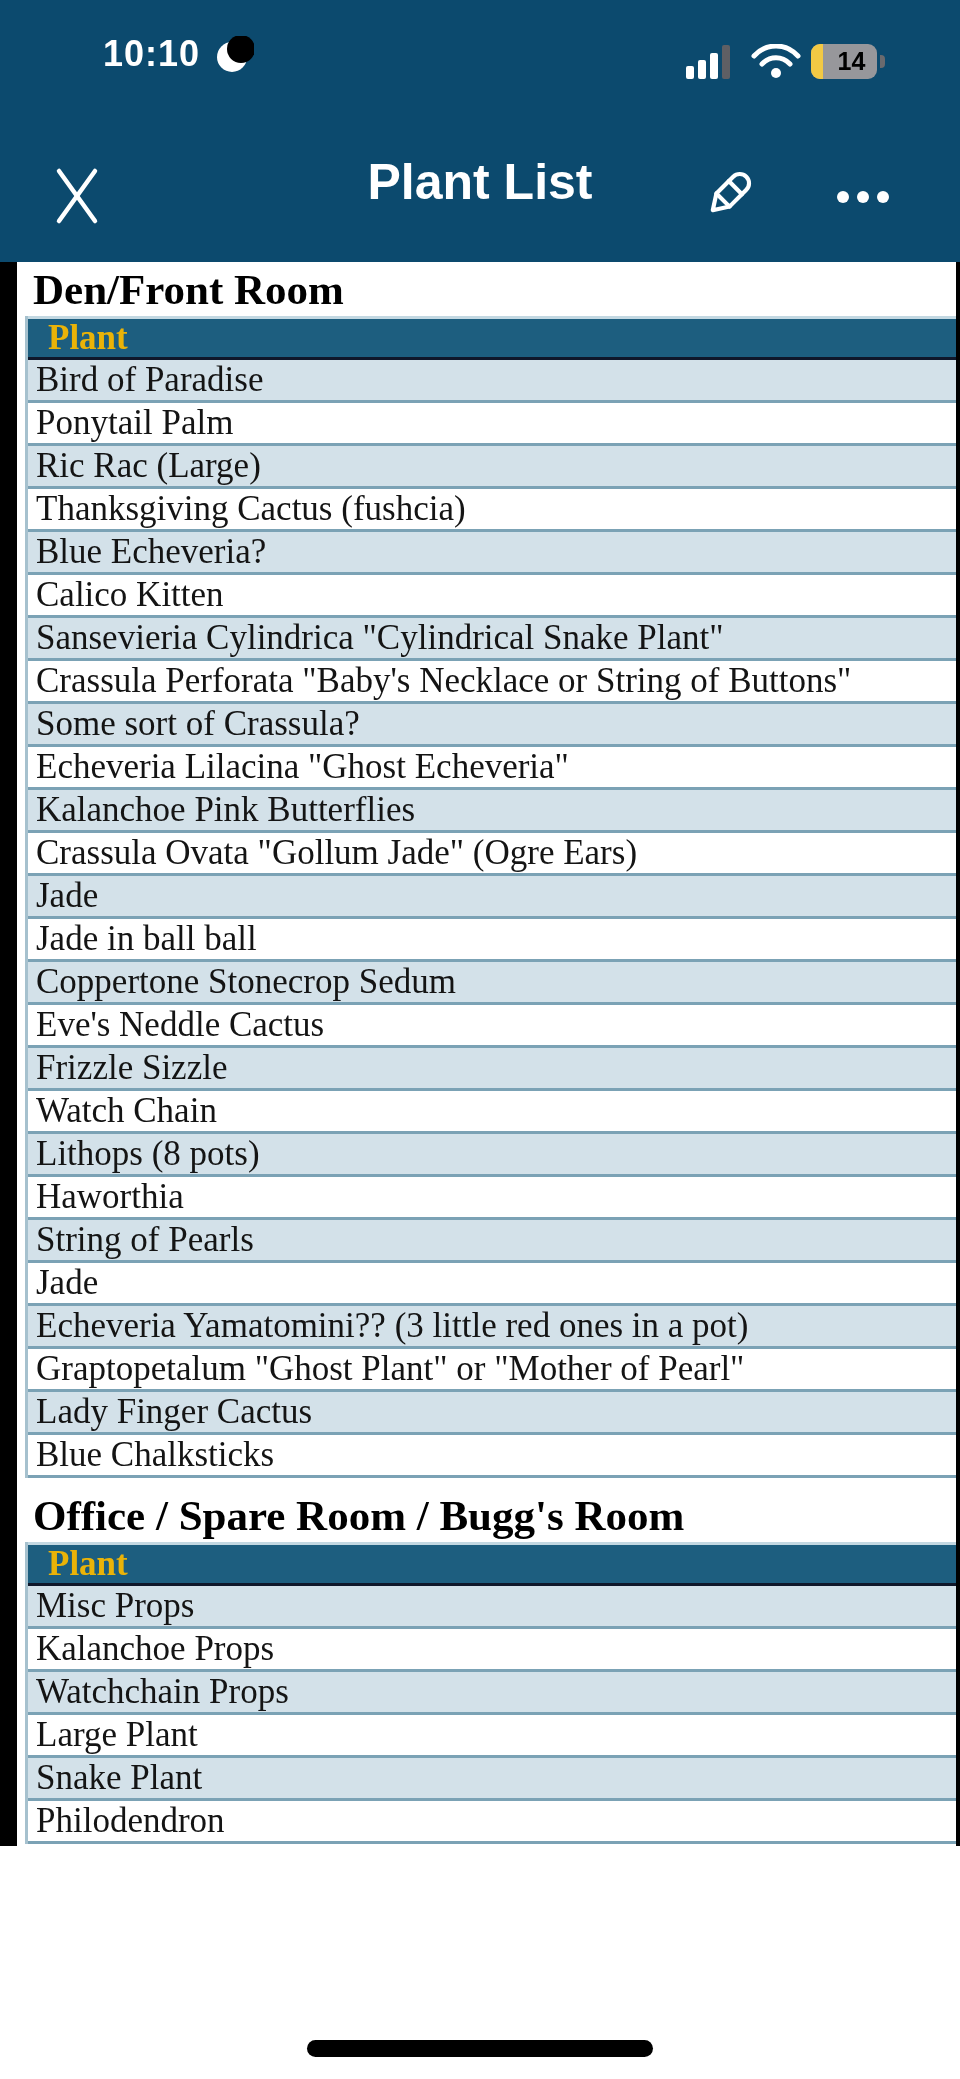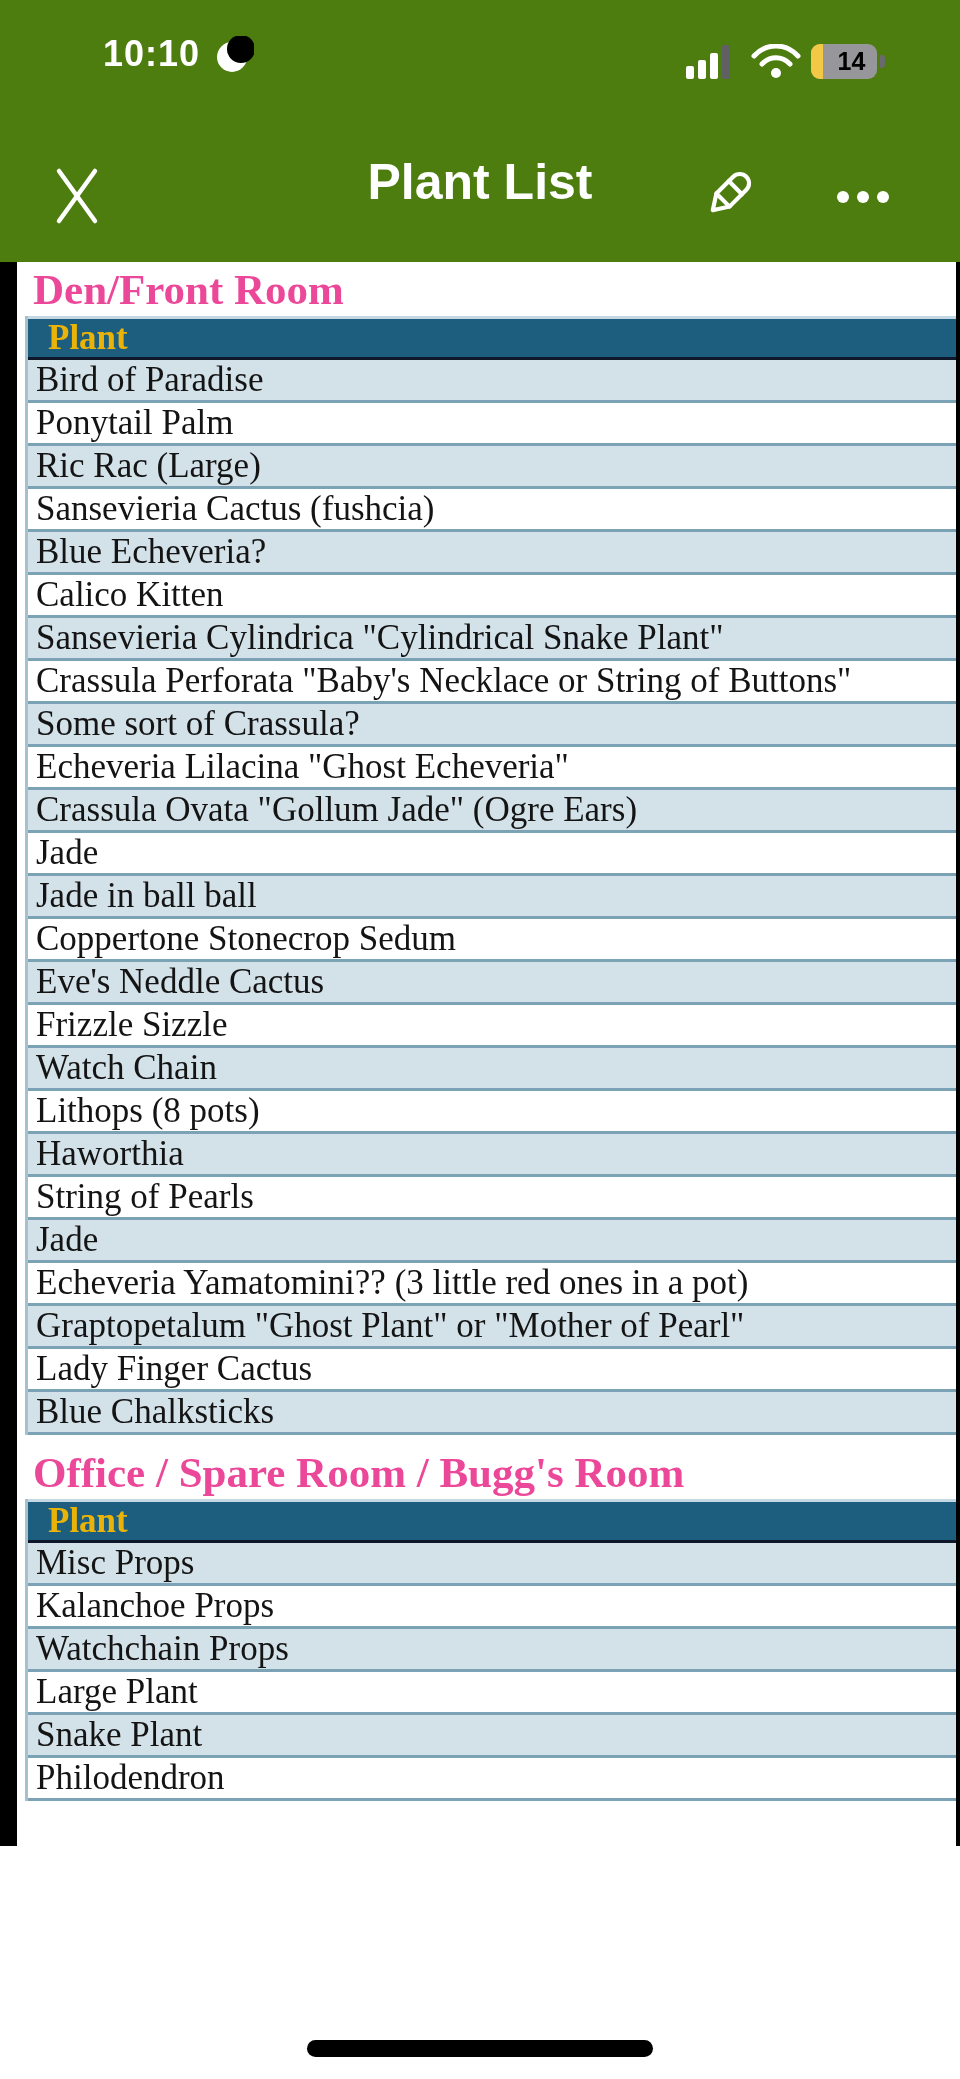--- a/index.html
+++ b/index.html
@@ -2,21 +2,21 @@
 <html><head>
 <meta charset="utf-8">
 <style>
   html,body { margin:0; padding:0; background:#000; }
   .screen {
     position:relative; width:960px; height:2079px; background:#fff;
     overflow:hidden; font-family:"Liberation Sans","DejaVu Sans",sans-serif;
     margin:0 auto;
   }
   
-  .topbar { position:absolute; top:0; left:0; right:0; height:338px; background:#4d7c0f; }
+  .topbar { position:absolute; top:0; left:0; right:0; height:338px; background:#0c4a6e; }
   .time {
     position:absolute; left:103px; top:33px; color:#fff;
     font-size:36px; font-weight:700; letter-spacing:1px;
   }
   .moon-wrap { position:absolute; left:214px; top:36px; width:40px; height:40px; }
   .sig-wrap  { position:absolute; left:686px; top:44px; }
   .wifi-wrap { position:absolute; left:751px; top:44px; }
   .battery {
     position:absolute; left:811px; top:44px; width:66px; height:35px;
     background:#97979b; border-radius:9px; overflow:hidden;
@@ -45,21 +45,21 @@
   .more-btn { position:absolute; left:834px; top:186px; width:58px; height:22px;
     background:none; border:none; padding:0; cursor:pointer; }
   
   .page {
     position:absolute; top:262px; left:0; right:0; bottom:0; background:#fff;
     color:#141414; font-family:"Liberation Serif","DejaVu Serif",serif;
   }
   .doc { margin-left:25px; }
   .heading {
     margin:0; padding:4px 0 2px 8px;
-    font-size:43px; line-height:48px; font-weight:700; color:#ec4899;
+    font-size:43px; line-height:48px; font-weight:700; color:#000000;
   }
   .heading.second { margin-top:10px; }
   .ptable { border-left:3px solid #a6c1ce; }
   .thead {
     background:#1d5e7f; color:#eab308; font-weight:700;
     border-top:3px solid #c3d8e2; border-bottom:3px solid #0f172a;
     height:38px; line-height:38px; padding-left:20px; font-size:35px;
   }
   .tr {
     height:40px; line-height:40px; padding-left:8px; font-size:35px;
@@ -152,27 +152,28 @@
     <div class="doc">
 
       <h1 class="heading">Den/Front Room</h1>
 
       <div class="ptable">
         <div class="thead">Plant</div>
         <div class="rows">
           <div class="tr">Bird of Paradise</div>
           <div class="tr">Ponytail Palm</div>
           <div class="tr">Ric Rac (Large)</div>
-          <div class="tr">Sansevieria Cactus (fushcia)</div>
+          <div class="tr">Thanksgiving Cactus (fushcia)</div>
           <div class="tr">Blue Echeveria?</div>
           <div class="tr">Calico Kitten</div>
           <div class="tr">Sansevieria Cylindrica "Cylindrical Snake Plant"</div>
           <div class="tr">Crassula Perforata "Baby's Necklace or String of Buttons"</div>
           <div class="tr">Some sort of Crassula?</div>
           <div class="tr">Echeveria Lilacina "Ghost Echeveria"</div>
+          <div class="tr">Kalanchoe Pink Butterflies</div>
           <div class="tr">Crassula Ovata "Gollum Jade" (Ogre Ears)</div>
           <div class="tr">Jade</div>
           <div class="tr">Jade in ball ball</div>
           <div class="tr">Coppertone Stonecrop Sedum</div>
           <div class="tr">Eve's Neddle Cactus</div>
           <div class="tr">Frizzle Sizzle</div>
           <div class="tr">Watch Chain</div>
           <div class="tr">Lithops (8 pots)</div>
           <div class="tr">Haworthia</div>
           <div class="tr">String of Pearls</div>

